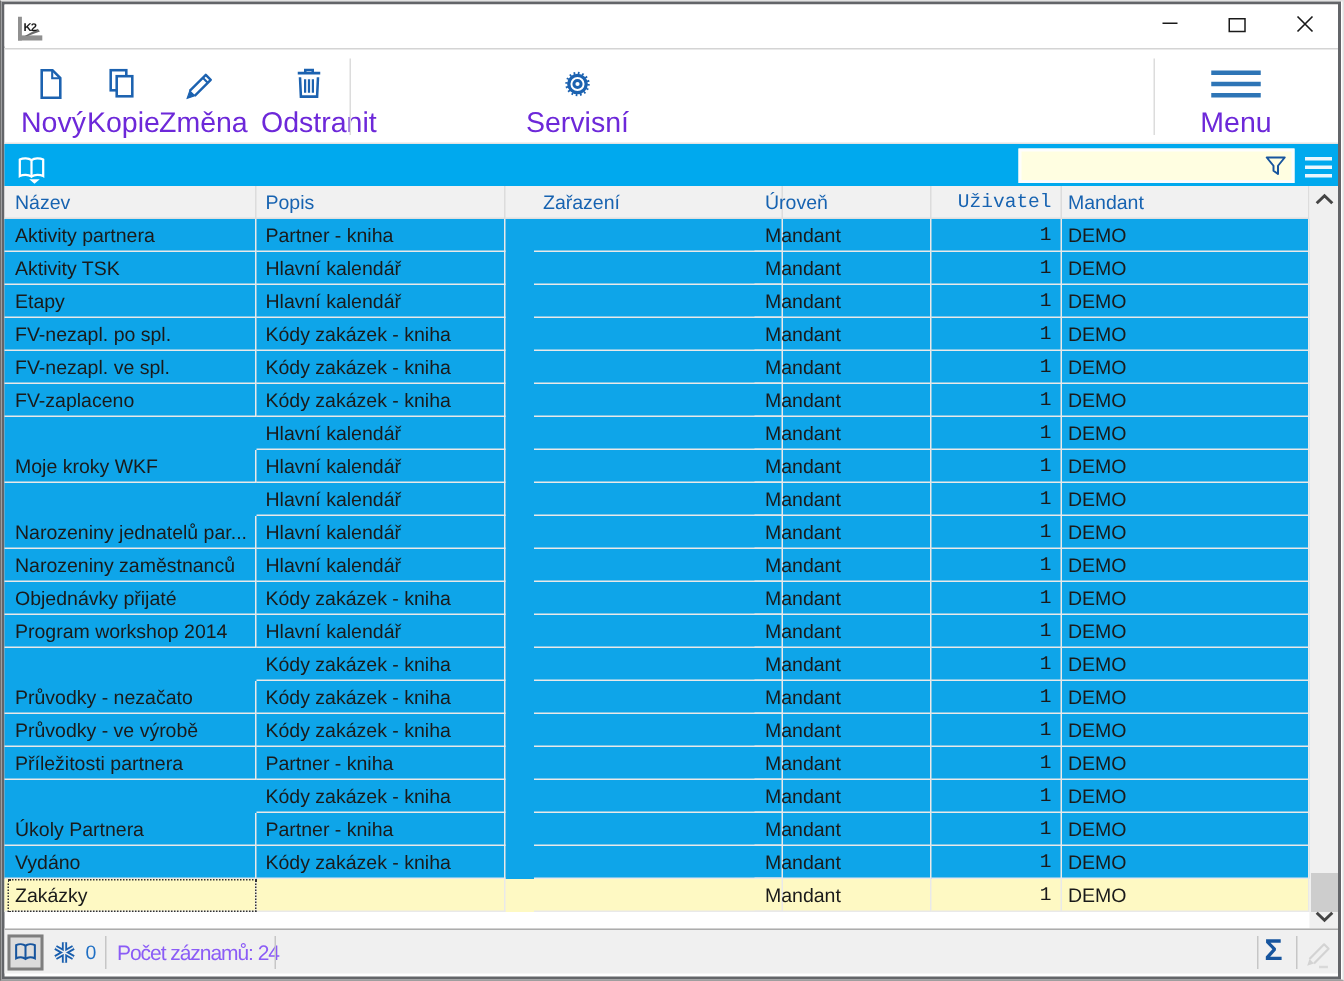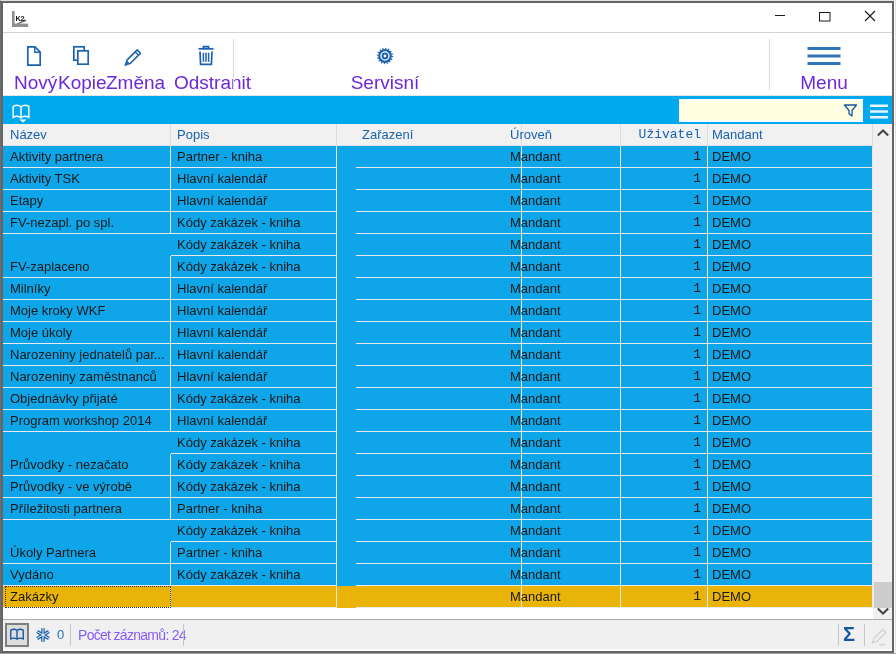--- a/index.html
+++ b/index.html
@@ -26,21 +26,21 @@
   .search .ph { position:absolute; left:6px; top:4px; font-size:13px; font-style:italic; color:#8e8e8e;margin-top:32px; }
   .search svg.funnel { position:absolute; right:3px; top:2px; }
   
   .hdr { position:absolute; left:0; top:121px; width:870px; height:22px; background:#f1f1f1;
          border-bottom:1px solid #e0e0e0; }
   .hcell { position:absolute; top:0; height:22px; line-height:21px; font-size:13px; color:#1763b1;
            border-right:1px solid #dcdcdc; padding-left:6px; }
   
   .rows { position:absolute; left:0; top:143px; width:870px; height:462px; }
   .row { position:relative; width:870px; height:22px; background:#0ea5e9; }
-  .row.sel { background:#eab308; }
+  .row.sel { background:#fef9c3; }
   .cell { position:absolute; top:0; height:22px; line-height:21px; font-size:13px; color:#1a1a1a;
           border-right:1px solid #e9e9e9; border-bottom:1px solid #e9e9e9;
           padding-left:6px; white-space:nowrap; overflow:hidden; }
   .cr { text-align:right; padding-right:6px; padding-left:0;font-family:Liberation Mono, monospace; }
   .c0 { left:0; width:168px; padding-left:7px; }
   .c1 { left:168px; width:166px; }
   .c2 { left:334px; width:166px;margin-left:19px; }
   .c3 { left:500px; width:118px; padding-left:7px; }
   .c4 { left:618px; width:87px; }
   .c5 { left:705px; width:165px; padding-left:4px; }
@@ -183,52 +183,51 @@
       </div>
       <div class="row">
         <div class="cell c0">FV-nezapl. po spl.</div>
         <div class="cell c1">Kódy zakázek - kniha</div>
         <div class="cell c2"></div>
         <div class="cell c3">Mandant</div>
         <div class="cell c4 cr">1</div>
         <div class="cell c5">DEMO</div>
       </div>
       <div class="row">
+        <div class="cell c0">FV-nezapl. ve spl.</div>
         <div class="cell c1">Kódy zakázek - kniha</div>
         <div class="cell c2"></div>
         <div class="cell c3">Mandant</div>
         <div class="cell c4 cr">1</div>
         <div class="cell c5">DEMO</div>
       </div>
       <div class="row">
         <div class="cell c0">FV-zaplaceno</div>
         <div class="cell c1">Kódy zakázek - kniha</div>
         <div class="cell c2"></div>
         <div class="cell c3">Mandant</div>
         <div class="cell c4 cr">1</div>
         <div class="cell c5">DEMO</div>
       </div>
       <div class="row">
-        <div class="cell c0">Milníky</div>
         <div class="cell c1">Hlavní kalendář</div>
         <div class="cell c2"></div>
         <div class="cell c3">Mandant</div>
         <div class="cell c4 cr">1</div>
         <div class="cell c5">DEMO</div>
       </div>
       <div class="row">
         <div class="cell c0">Moje kroky WKF</div>
         <div class="cell c1">Hlavní kalendář</div>
         <div class="cell c2"></div>
         <div class="cell c3">Mandant</div>
         <div class="cell c4 cr">1</div>
         <div class="cell c5">DEMO</div>
       </div>
       <div class="row">
-        <div class="cell c0">Moje úkoly</div>
         <div class="cell c1">Hlavní kalendář</div>
         <div class="cell c2"></div>
         <div class="cell c3">Mandant</div>
         <div class="cell c4 cr">1</div>
         <div class="cell c5">DEMO</div>
       </div>
       <div class="row">
         <div class="cell c0">Narozeniny jednatelů par...</div>
         <div class="cell c1">Hlavní kalendář</div>
         <div class="cell c2"></div>

